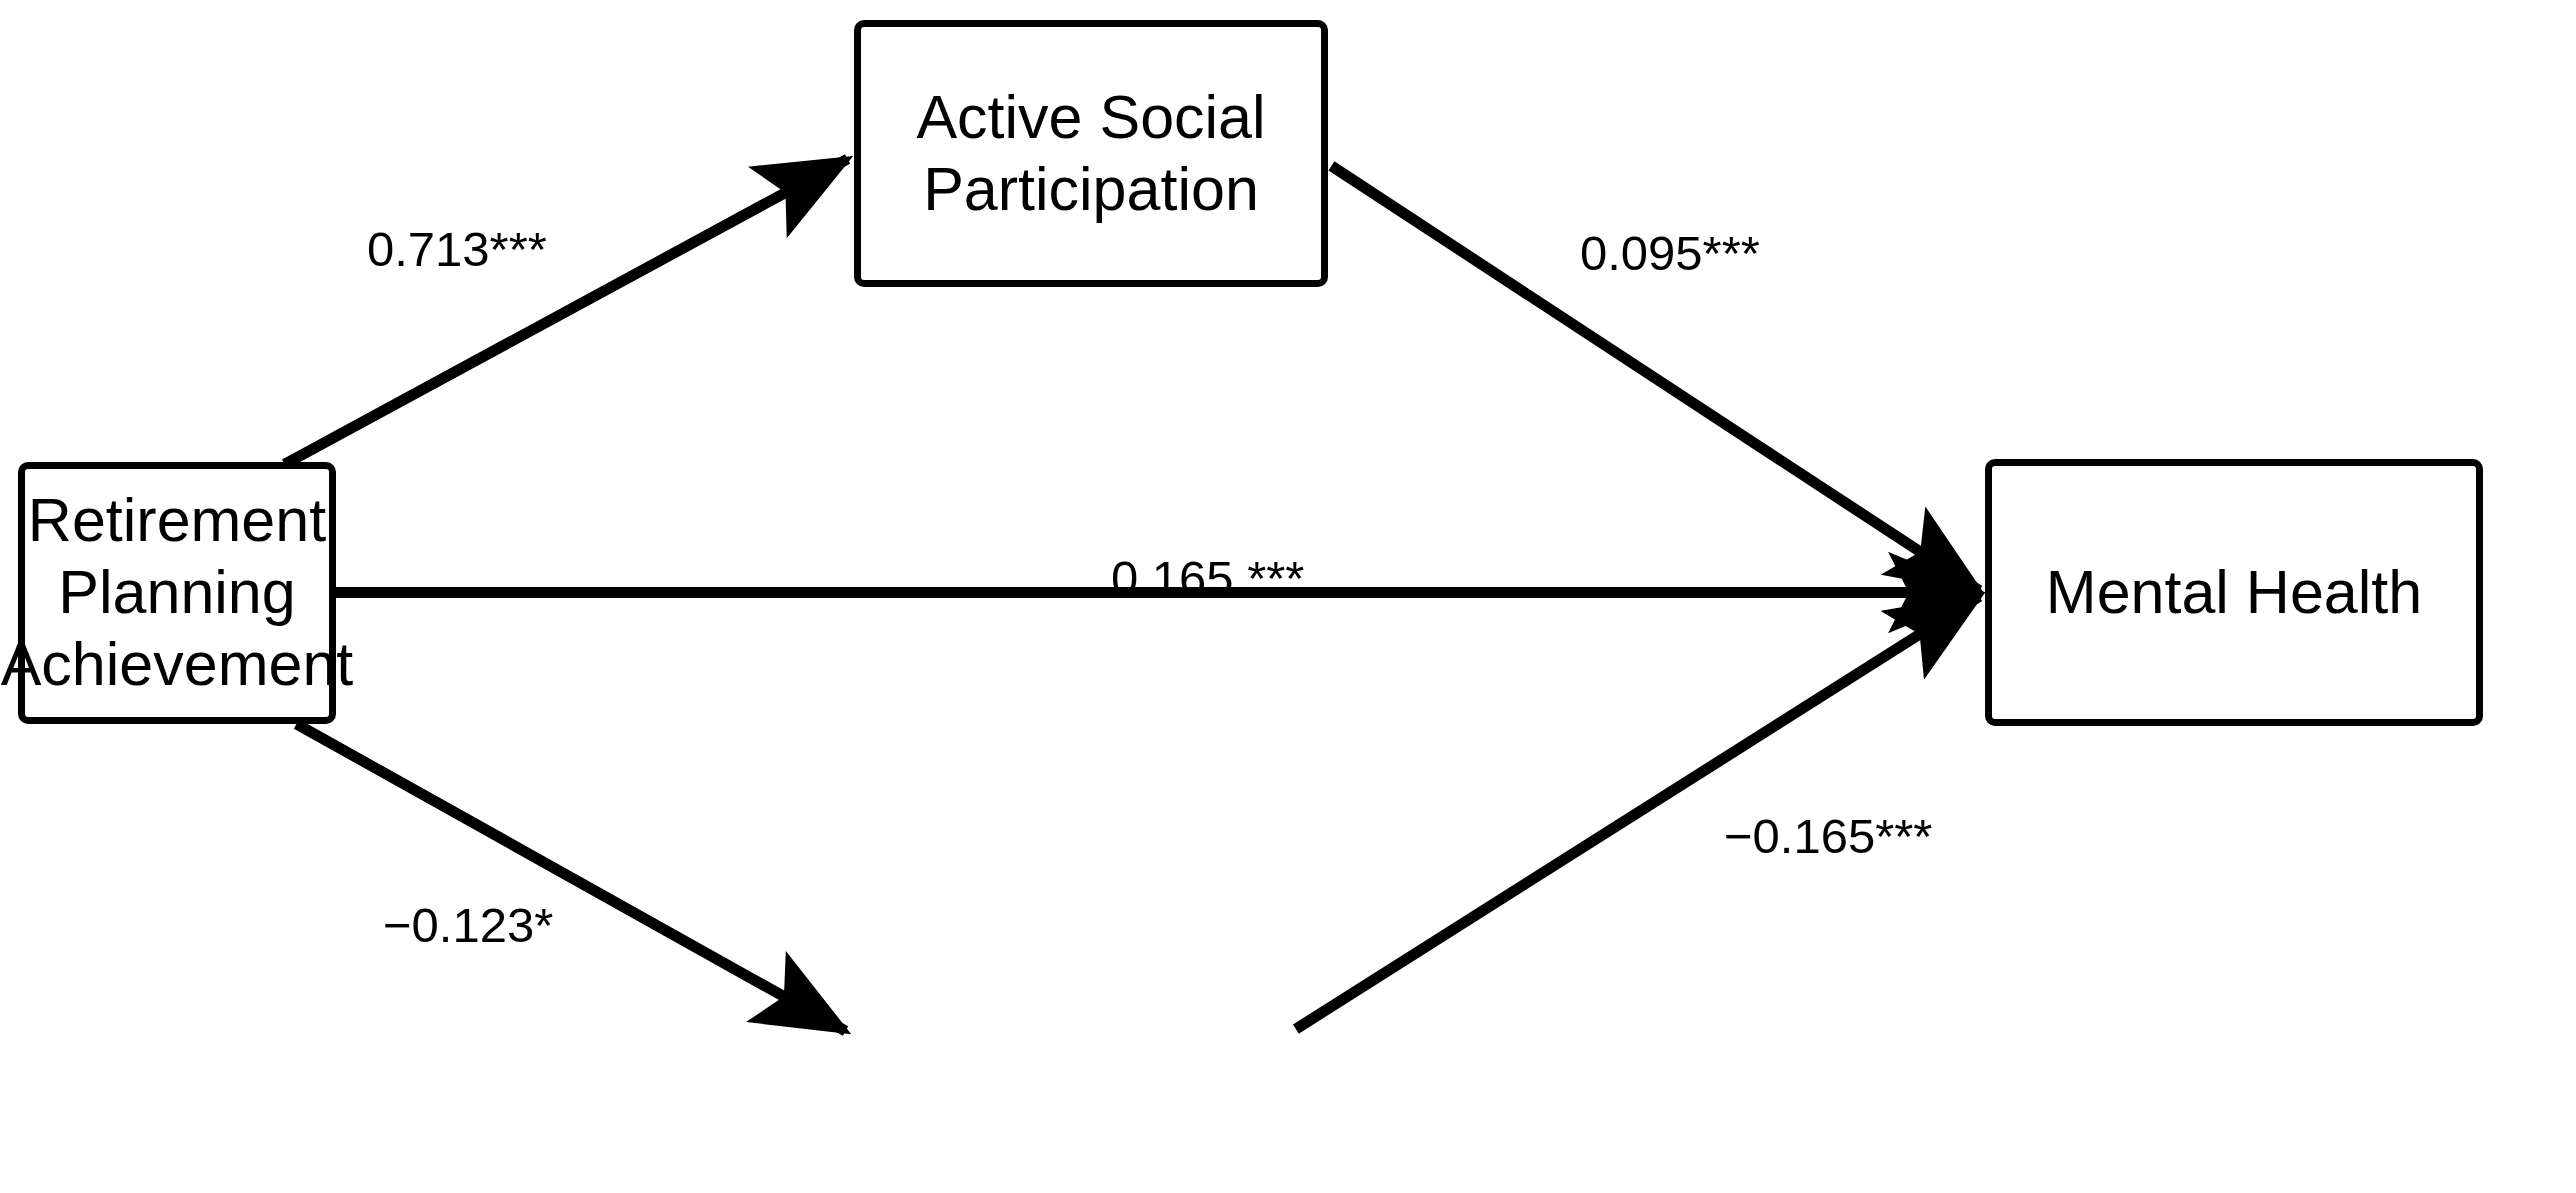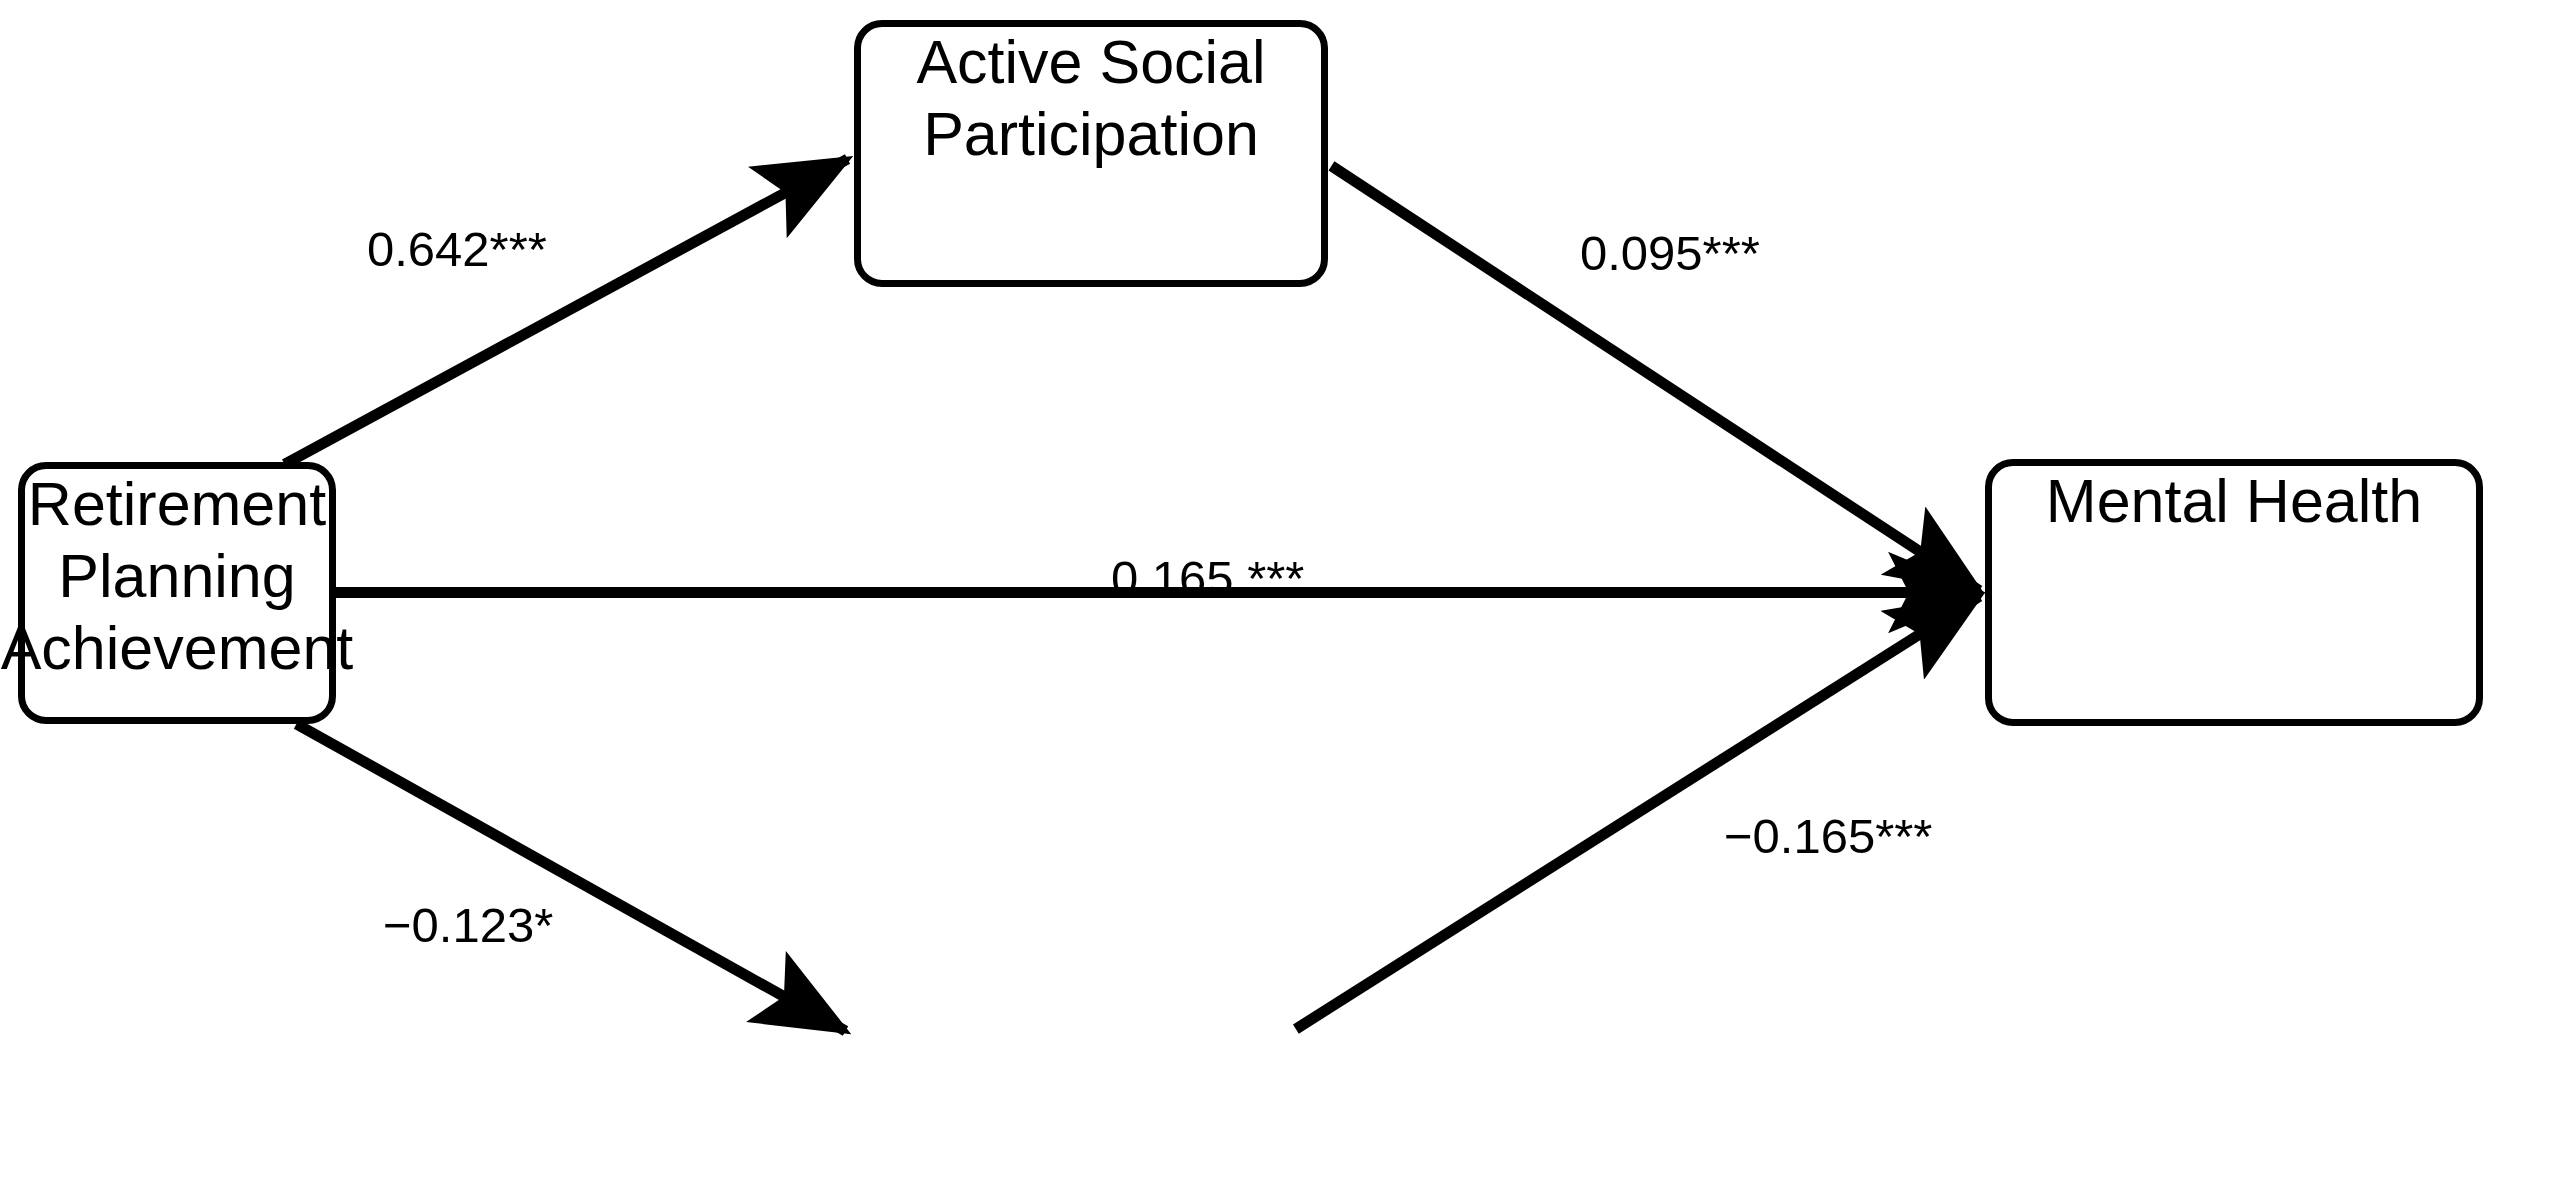--- a/index.html
+++ b/index.html
@@ -23,23 +23,23 @@
     left: 0;
     top: 0;
     width: 2576px;
     height: 1193px;
   }
   .node-box {
     position: absolute;
     box-sizing: border-box;
     background: #ffffff;
     border: 7px solid #000000;
-    border-radius: 28px;
+    border-radius: 10px;
     display: flex;
-    align-items: flex-start;
+    align-items: center;
     justify-content: center;
     text-align: center;
     z-index: 3;
   }
   .node-label {
     font-size: 61px;
     line-height: 1.18;
     letter-spacing: 0px;
     color: #000000;
     white-space: pre-line;
@@ -87,21 +87,21 @@
   <div class="node-box" style="left:854px; top:20px; width:474px; height:267px;">
     <span class="node-label">Active Social
 Participation</span>
   </div>
 
 
   <div class="node-box" style="left:1985px; top:459px; width:498px; height:267px;">
     <span class="node-label">Mental Health</span>
   </div>
 
-  <span class="edge-label" style="left:367px; top:225px;">0.642***</span>
+  <span class="edge-label" style="left:367px; top:225px;">0.713***</span>
 
   <span class="edge-label" style="left:1580px; top:229px;text-align:center;">0.095***</span>
 
   <span class="edge-label" style="left:1111px; top:554px;">0.165 ***</span>
 
   <span class="edge-label" style="left:383px; top:901px;">−0.123*</span>
 
   <span class="edge-label" style="left:1724px; top:812px;">−0.165***</span>
 
 </div>

